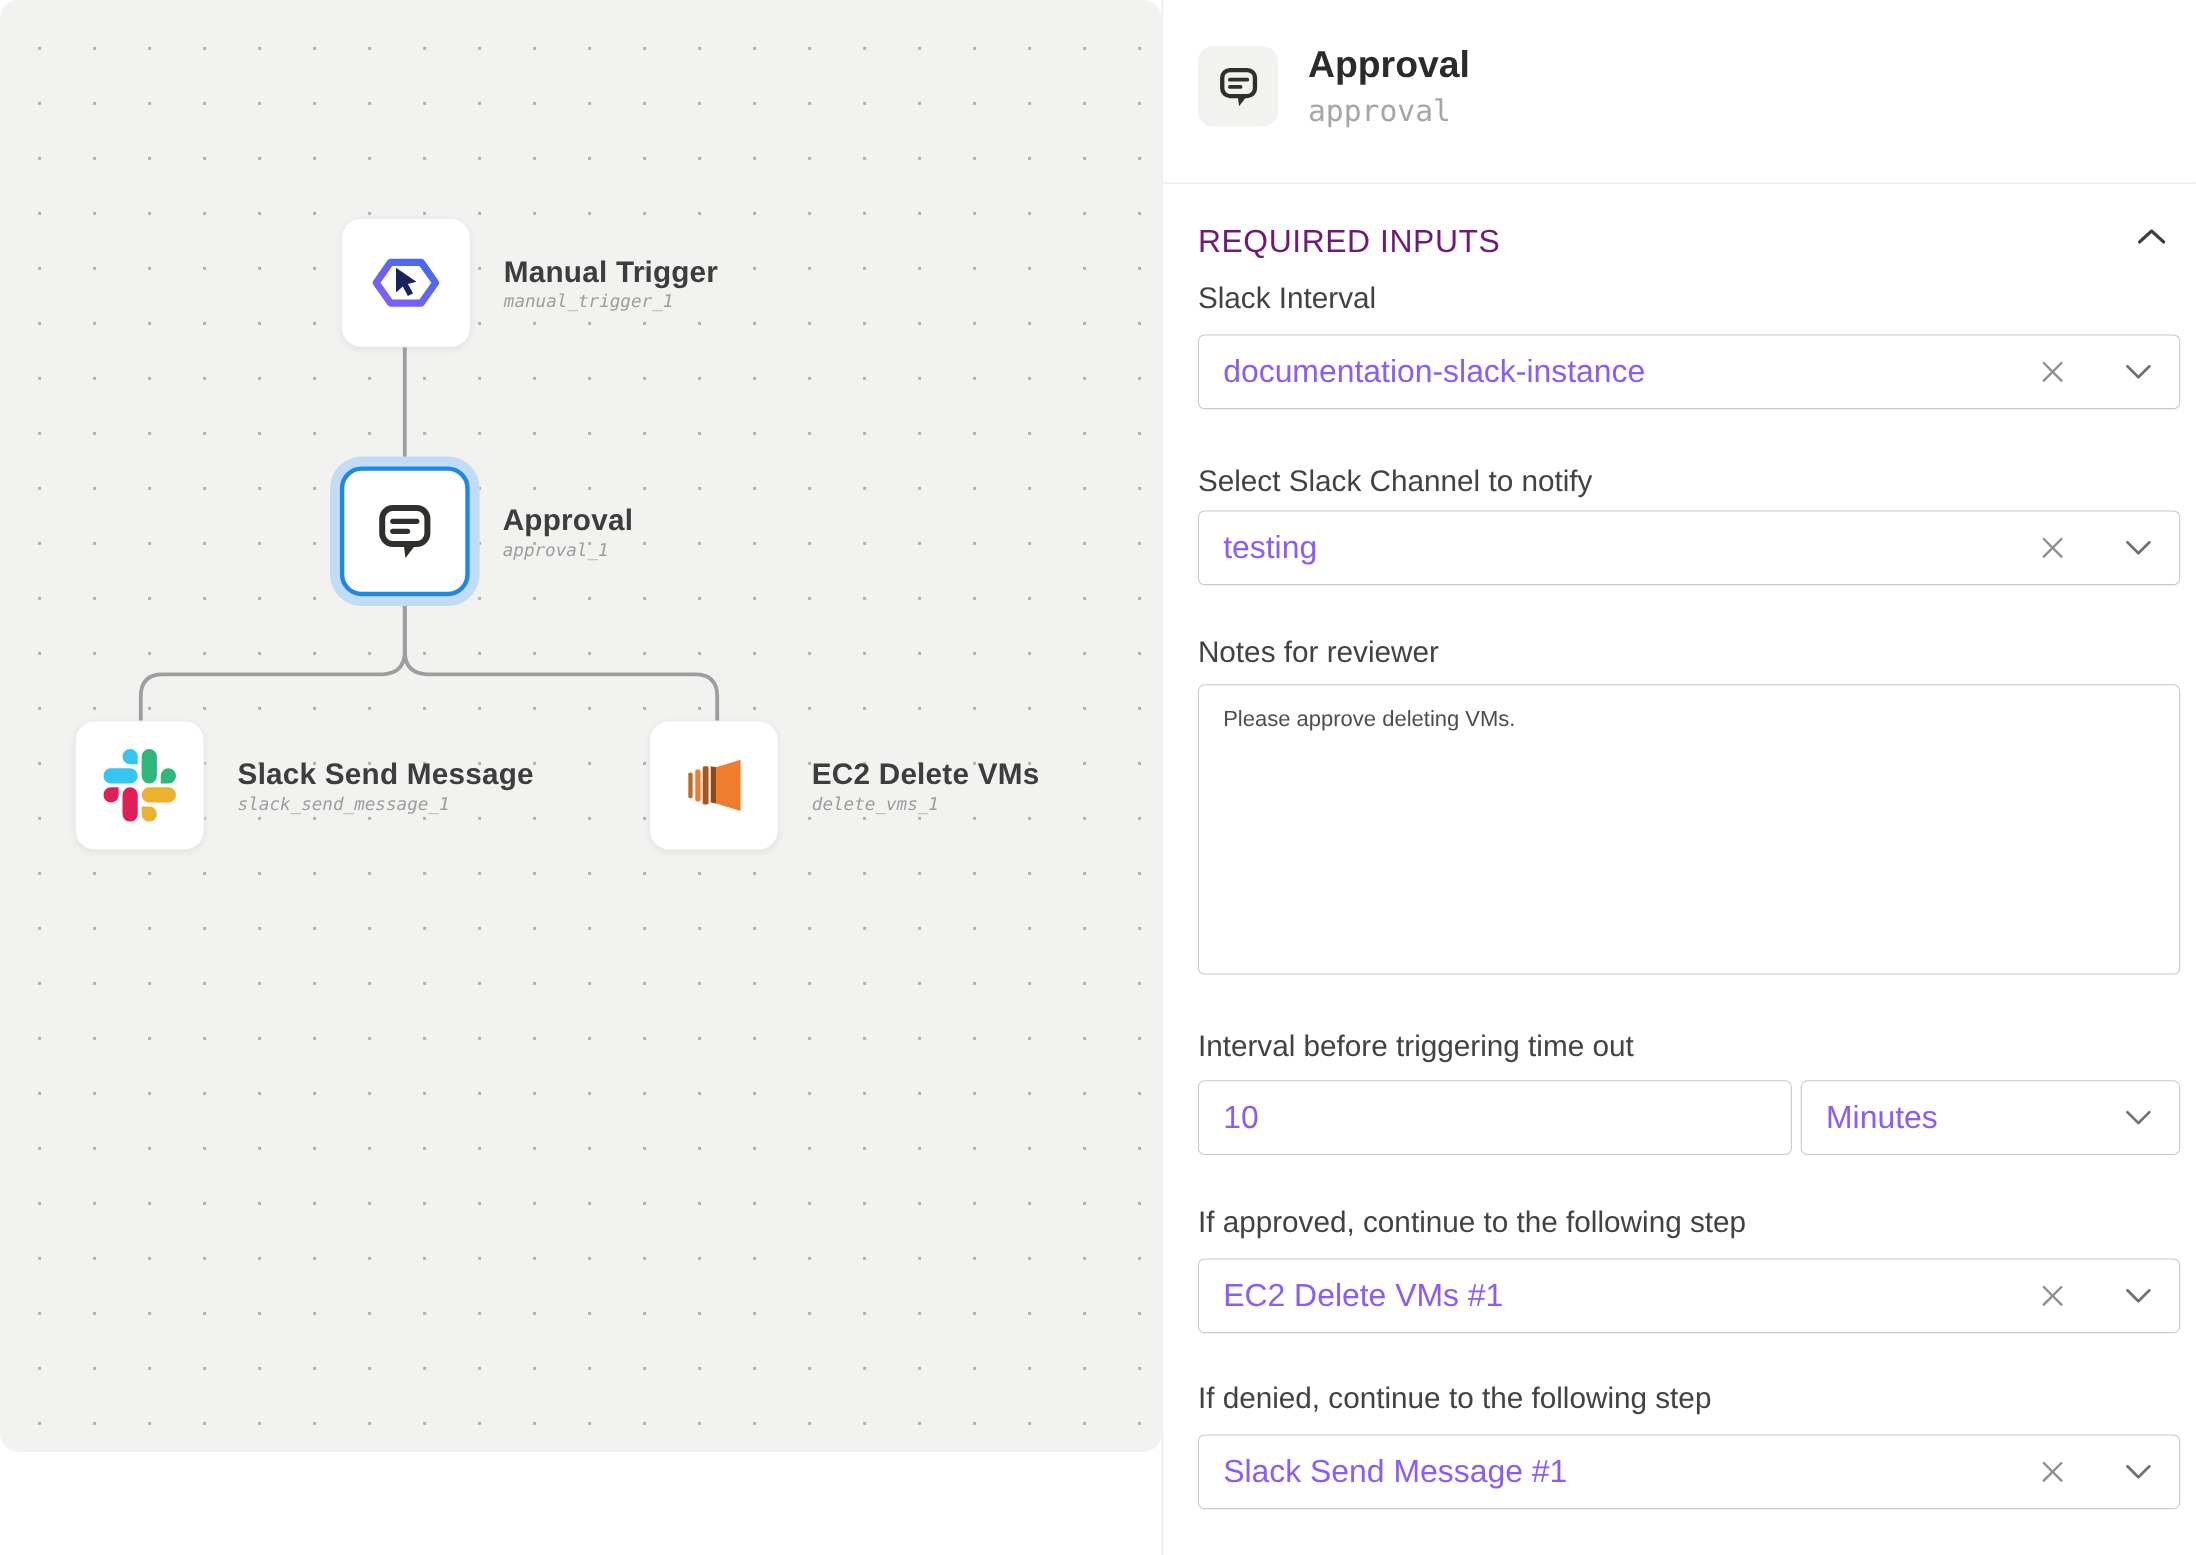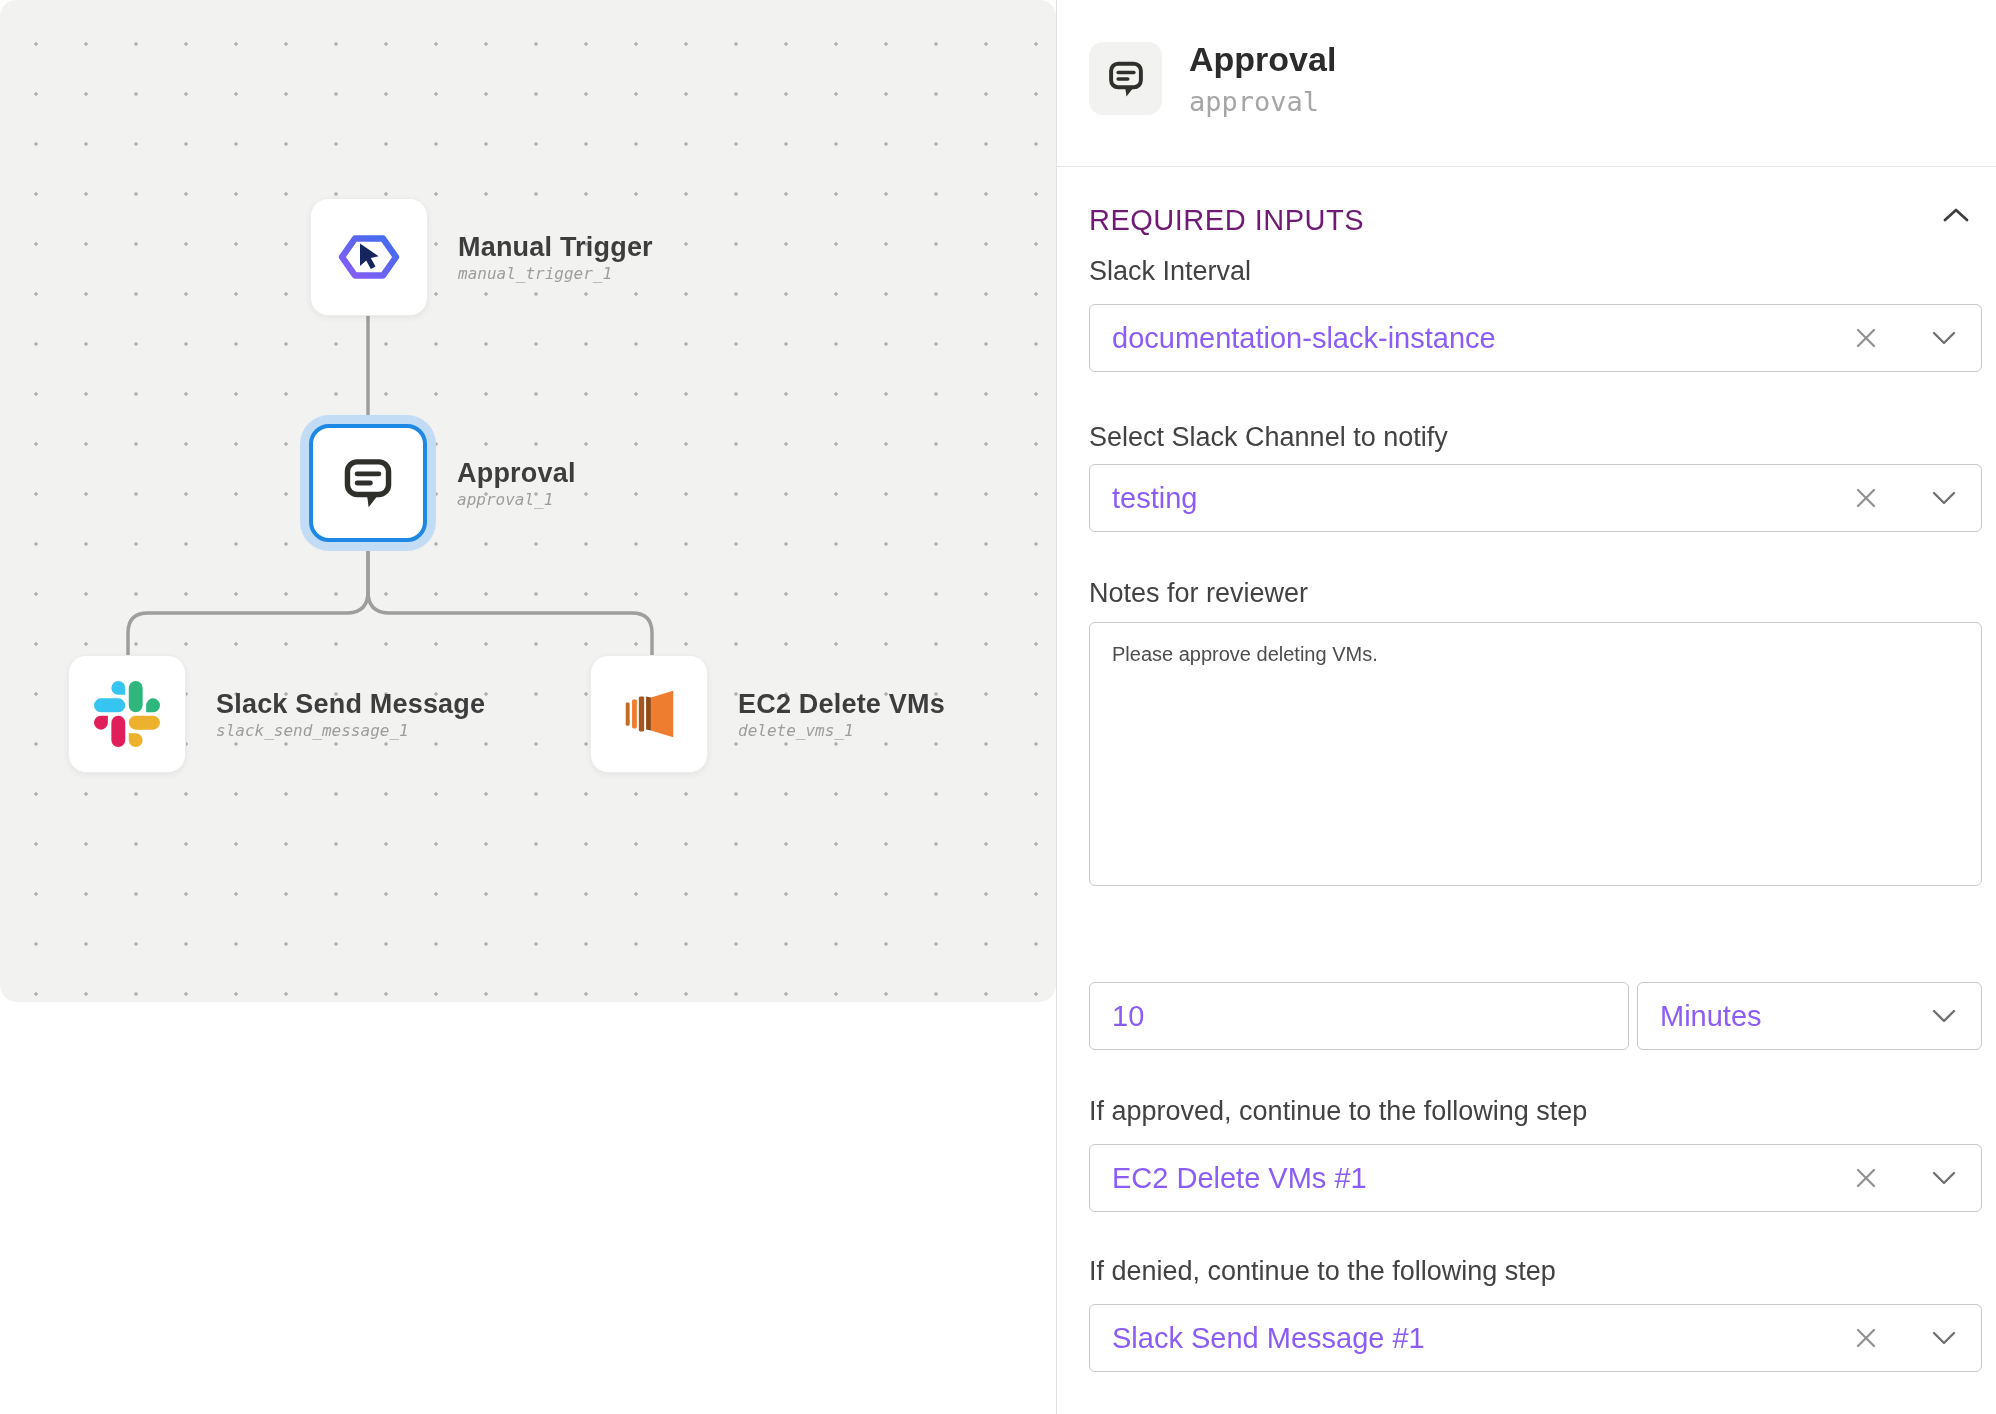--- a/index.html
+++ b/index.html
@@ -2,21 +2,21 @@
 <html><head>
 <meta charset="utf-8">
 <style>
   * { margin:0; padding:0; box-sizing:border-box; }
   html,body { width:1996px; height:1414px; }
   body { font-family:"Liberation Sans", sans-serif; background:#fff; overflow:hidden; }
   .app { position:relative; width:1996px; height:1414px; display:flex; }
 
   
   .canvas {
-    position:relative; width:1056px; height:1002px; flex:none;
+    position:relative; width:1056px; height:1320px; flex:none;
     background-color:#f2f2f1;
     background-image:radial-gradient(circle, #b1b1b1 1.5px, transparent 1.8px);
     background-size:50px 50px; background-position:11px 19px;border-radius:17px;
   }
   .connectors { position:absolute; left:0; top:0; width:1056px; height:1414px; }
 
   .node { position:absolute; display:flex; }
   .node-box {
     width:118px; height:118px; flex:none; background:#fff; border:1px solid #ececec;
     border-radius:18px; box-shadow:0 2px 6px rgba(0,0,0,.06);
@@ -179,20 +179,21 @@
         <line x1="21" y1="5" x2="5" y2="21" stroke="#8f8f8f" stroke-width="2.2" stroke-linecap="round"></line>
       </svg>
       <svg class="icon-chev" viewBox="0 0 26 16">
         <polyline points="3,3 13,13 23,3" fill="none" stroke="#707070" stroke-width="2.4" stroke-linecap="round" stroke-linejoin="round"></polyline>
       </svg>
     </div>
 
     <div class="form-label" style="top:578px;">Notes for reviewer</div>
     <div class="ta">Please approve deleting VMs.</div>
 
+    <div class="form-label" style="top:936px;">Interval before triggering time out</div>
     <div class="fld small" style="top:982px;">
       <div class="val">10</div>
     </div>
     <div class="fld unit" style="top:982px;">
       <div class="val">Minutes</div>
       <svg class="icon-chev" viewBox="0 0 26 16">
         <polyline points="3,3 13,13 23,3" fill="none" stroke="#707070" stroke-width="2.4" stroke-linecap="round" stroke-linejoin="round"></polyline>
       </svg>
     </div>
 

